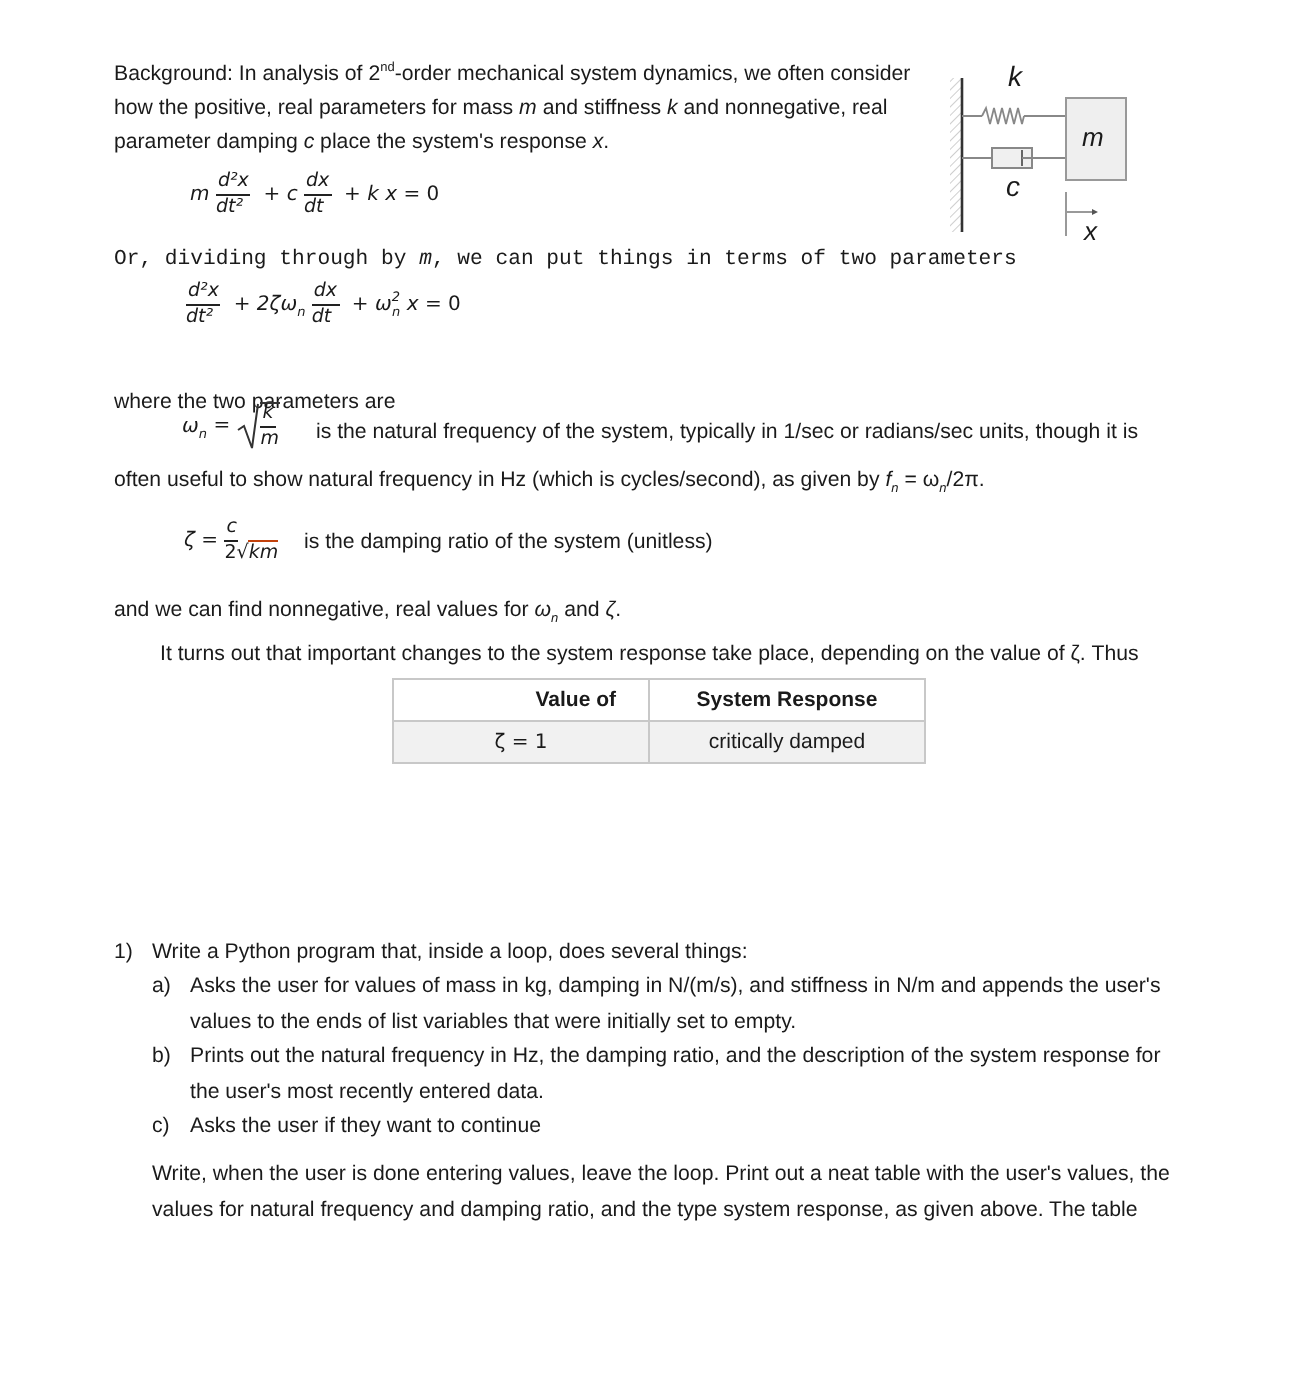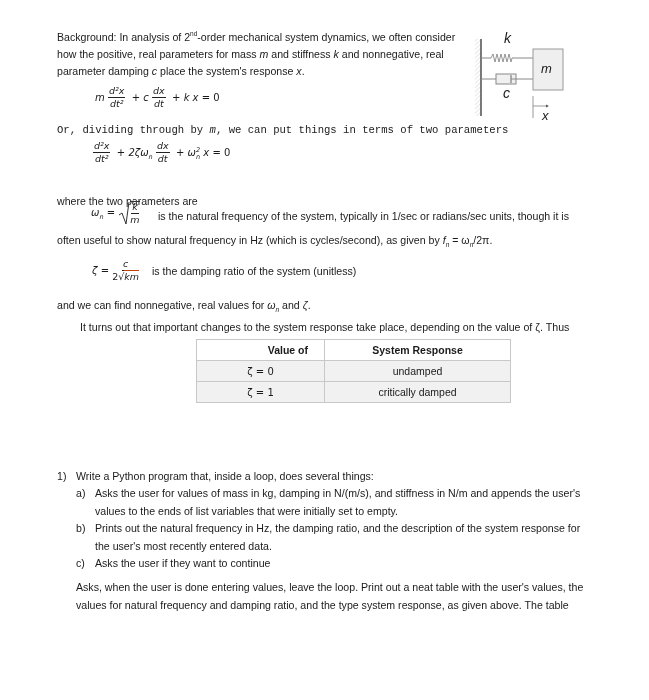--- a/index.html
+++ b/index.html
@@ -5,31 +5,31 @@
   html, body { margin: 0; padding: 0; background: #ffffff; }
   body {
     width: 649px; height: 700px; position: relative; overflow: hidden;
     font-family: "Liberation Sans", "DejaVu Sans", sans-serif;
     color: #1a1a1a; font-size: 10.6px;
   }
   .abs { position: absolute; white-space: nowrap; }
   .p { position: absolute; left: 57px; white-space: nowrap; line-height: 17px; }
   .it { font-style: italic; }
   .math { font-family: "DejaVu Sans", sans-serif; font-size: 10px; }
-  .frac { display: inline-flex; flex-direction: column; align-items: center; vertical-align: middle; line-height: 10px; font-size: 9.5px; }
+  .frac { display: inline-flex; flex-direction: column; align-items: flex-start; vertical-align: middle; line-height: 10px; font-size: 9.5px; }
   .frac .num { border-bottom: 1px solid #222; padding: 0 1px 1px; }
   .frac .den { padding-top: 1px; }
   sup, sub { font-size: 6.5px; line-height: 0; }
 
   
   .diagram { position: absolute; left: 462px; top: 28px; width: 130px; height: 100px; }
 
   
   table.resp {
-    position: absolute; left: 196px; top: 339px; width: 315px;
+    position: absolute; left: 196px; top: 339px; width: 267px;
     border-collapse: collapse; font-size: 10.5px;
   }
   table.resp td, table.resp th {
     border: 1px solid #c8c8c8; height: 20px; padding: 0; text-align: center;
   }
   table.resp th { font-weight: bold; background: #ffffff; }
   table.resp th.c1 { text-align: right; padding-right: 16px; }
   table.resp tr.shade td { background: #f1f1f1; }
   table.resp td.c1 { width: 127px; }
 
@@ -124,24 +124,20 @@
   <span>and we can find nonnegative, real values for </span><span class="it">ω</span><sub class="it">n</sub><span> and </span><span class="it">ζ</span><span>.</span>
 </div>
 
 <div class="p" style="top:319px;margin-left:23px;">It turns out that  important changes to the system response take place, depending on the value of ζ. Thus</div>
 
 <table class="resp">
   <tbody>
       <tr>
     <th class="c1">Value of</th>
     <th>System Response</th>
-  </tr>
-  <tr class="shade">
-    <td class="c1 math">ζ  =  0</td>
-    <td>undamped</td>
   </tr>
   <tr class="shade">
     <td class="c1 math">ζ  =  1</td>
     <td>critically damped</td>
   </tr>
 </tbody>
   </table>
 
 <div class="diagram">
   <svg width="130" height="100" viewBox="0 0 130 100">
@@ -195,16 +191,16 @@
   <div class="li" style="height:35px; margin-left:19px;">
     <span style="position:absolute; left:0;">b)</span>
     <span style="position:absolute; left:19px; top:0;">Prints out the natural frequency in Hz, the damping ratio, and the description of the system response for</span>
     <span style="position:absolute; left:19px; top:17.5px;">the user's most recently entered data.</span>
   </div>
   <div class="li" style="height:24px; margin-left:19px;">
     <span style="position:absolute; left:0;">c)</span>
     <span style="position:absolute; left:19px; top:0;">Asks the user if they want to continue</span>
   </div>
   <div class="li" style="height:35px; margin-left:19px;">
-    <span style="position:absolute; left:0; top:0;">Asks, when the user is done entering values, leave the loop. Print out a neat table with the user's values, the</span>
+    <span style="position:absolute; left:0; top:0;">Write, when the user is done entering values, leave the loop. Print out a neat table with the user's values, the</span>
     <span style="position:absolute; left:0; top:17.5px;">values for natural frequency and damping ratio, and the type system response, as given above. The table</span>
   </div>
 </div>
 
 </body></html>

